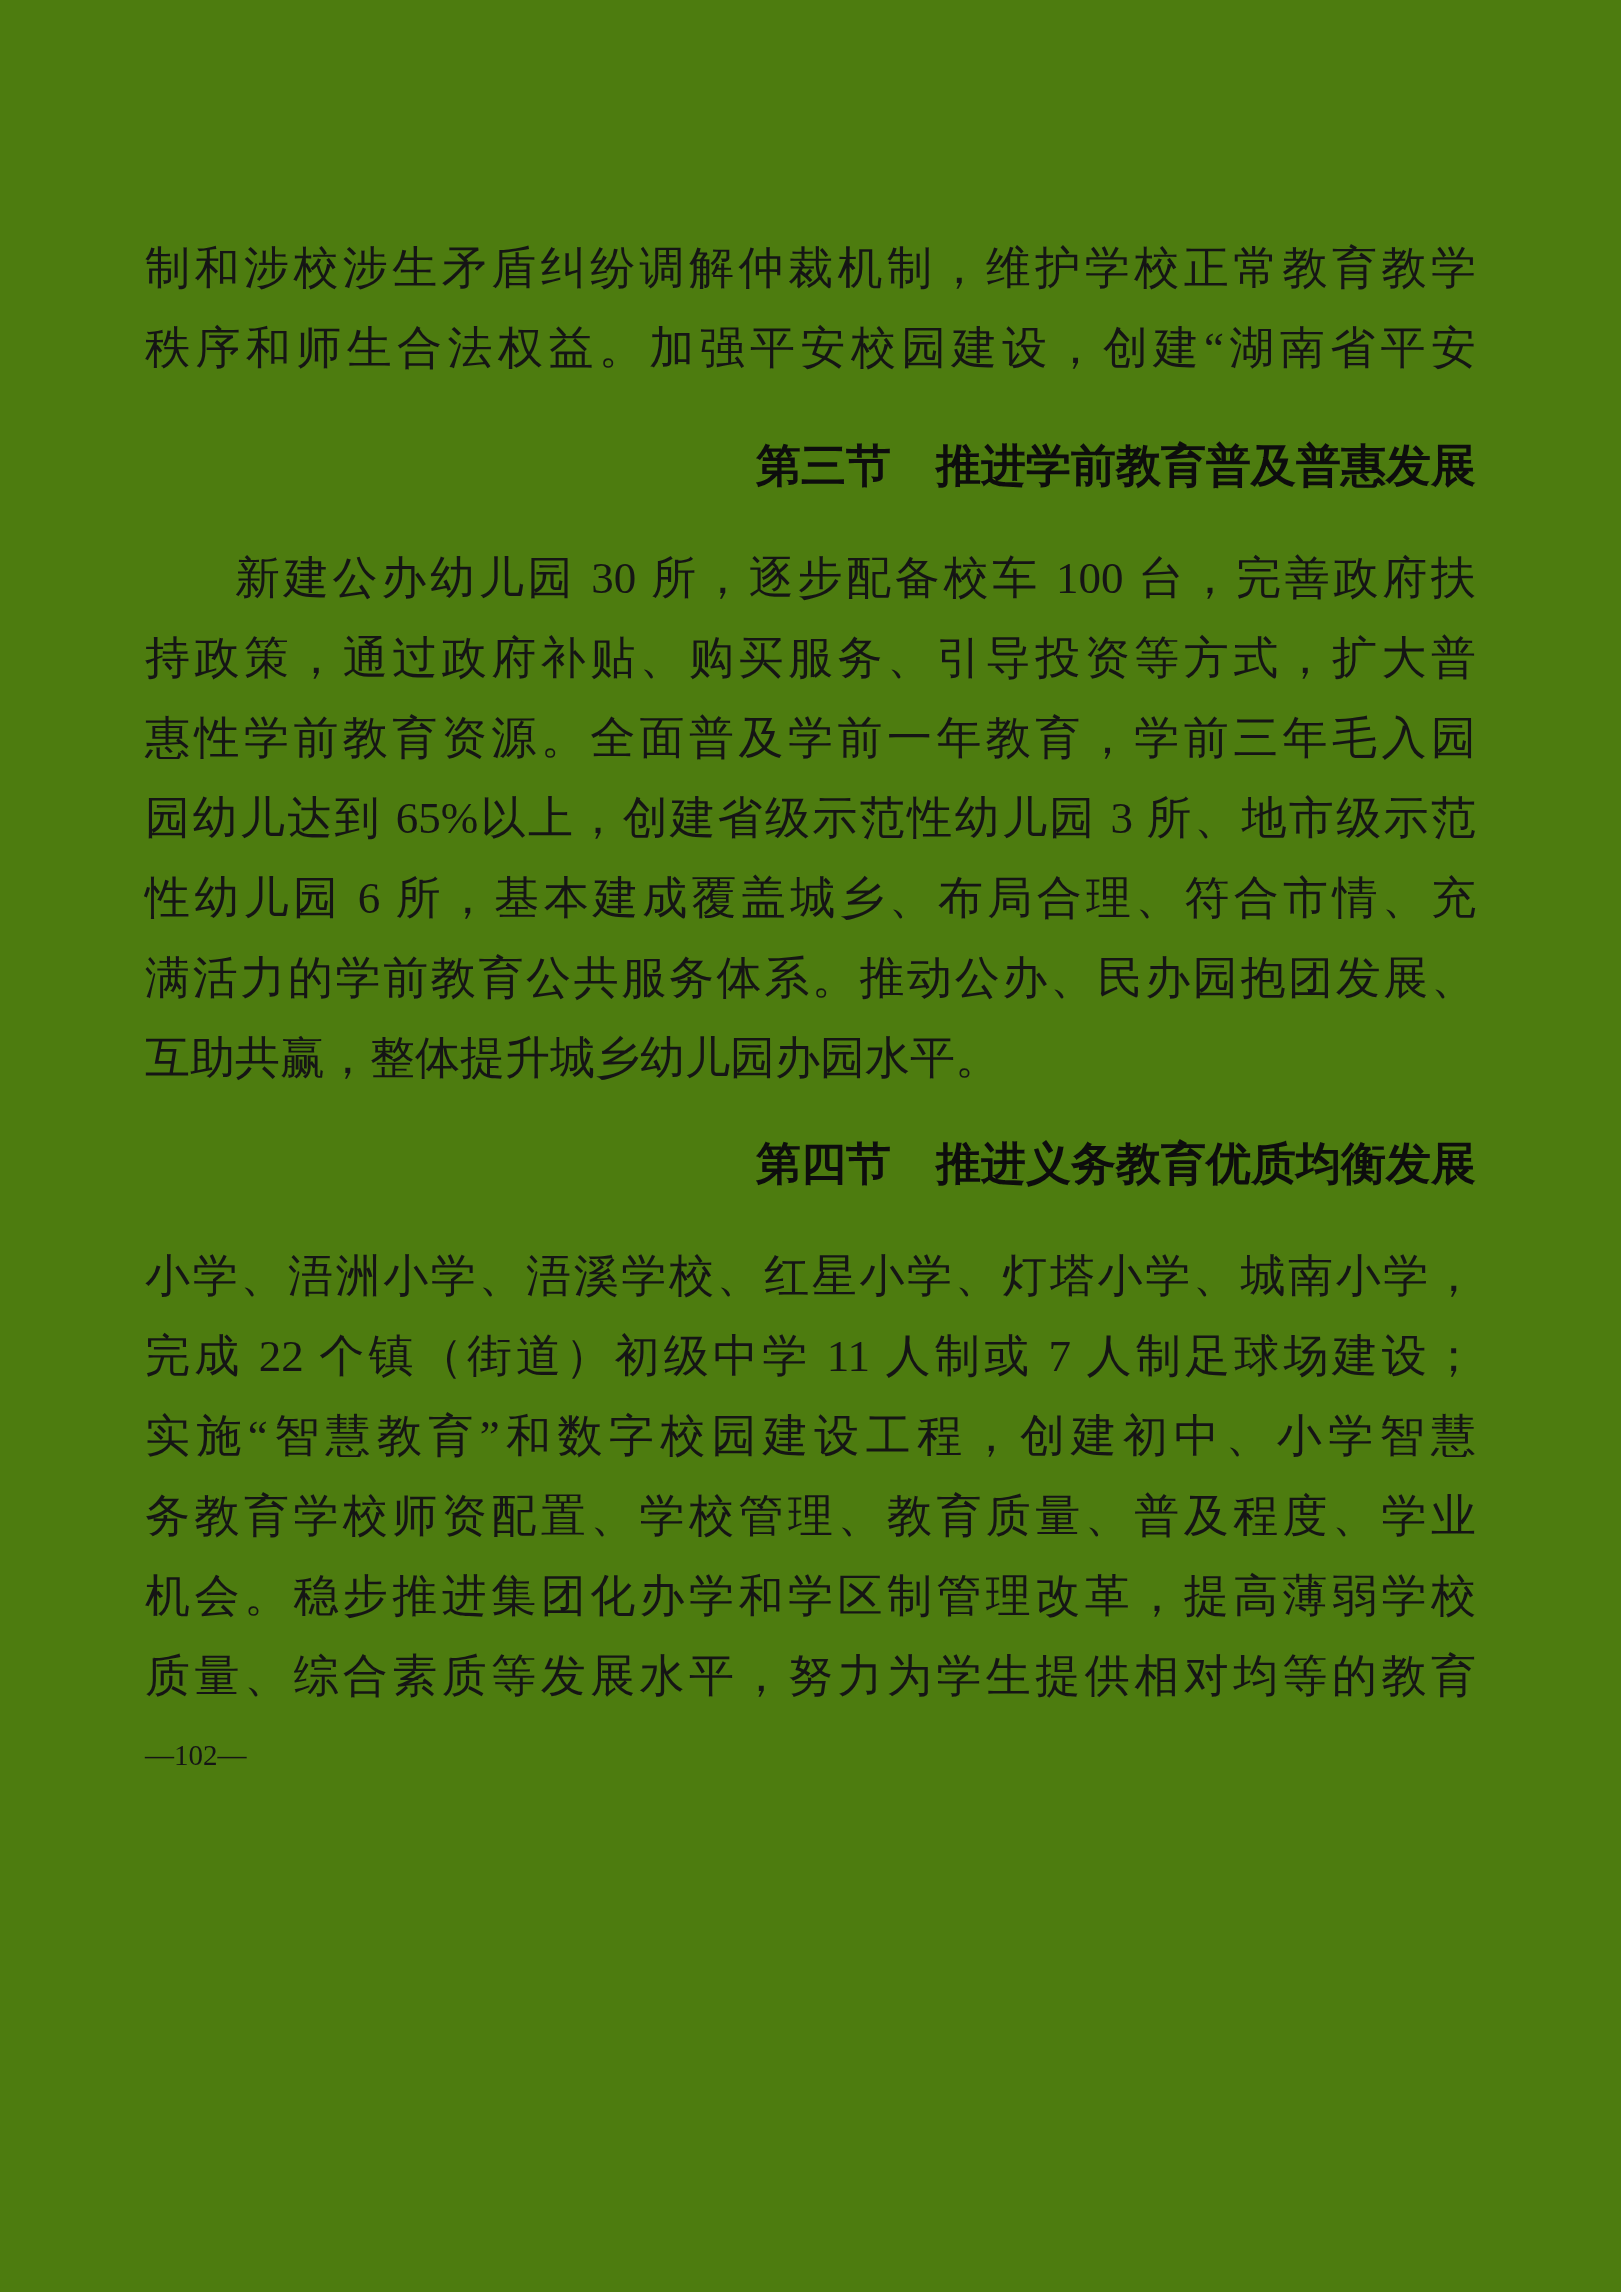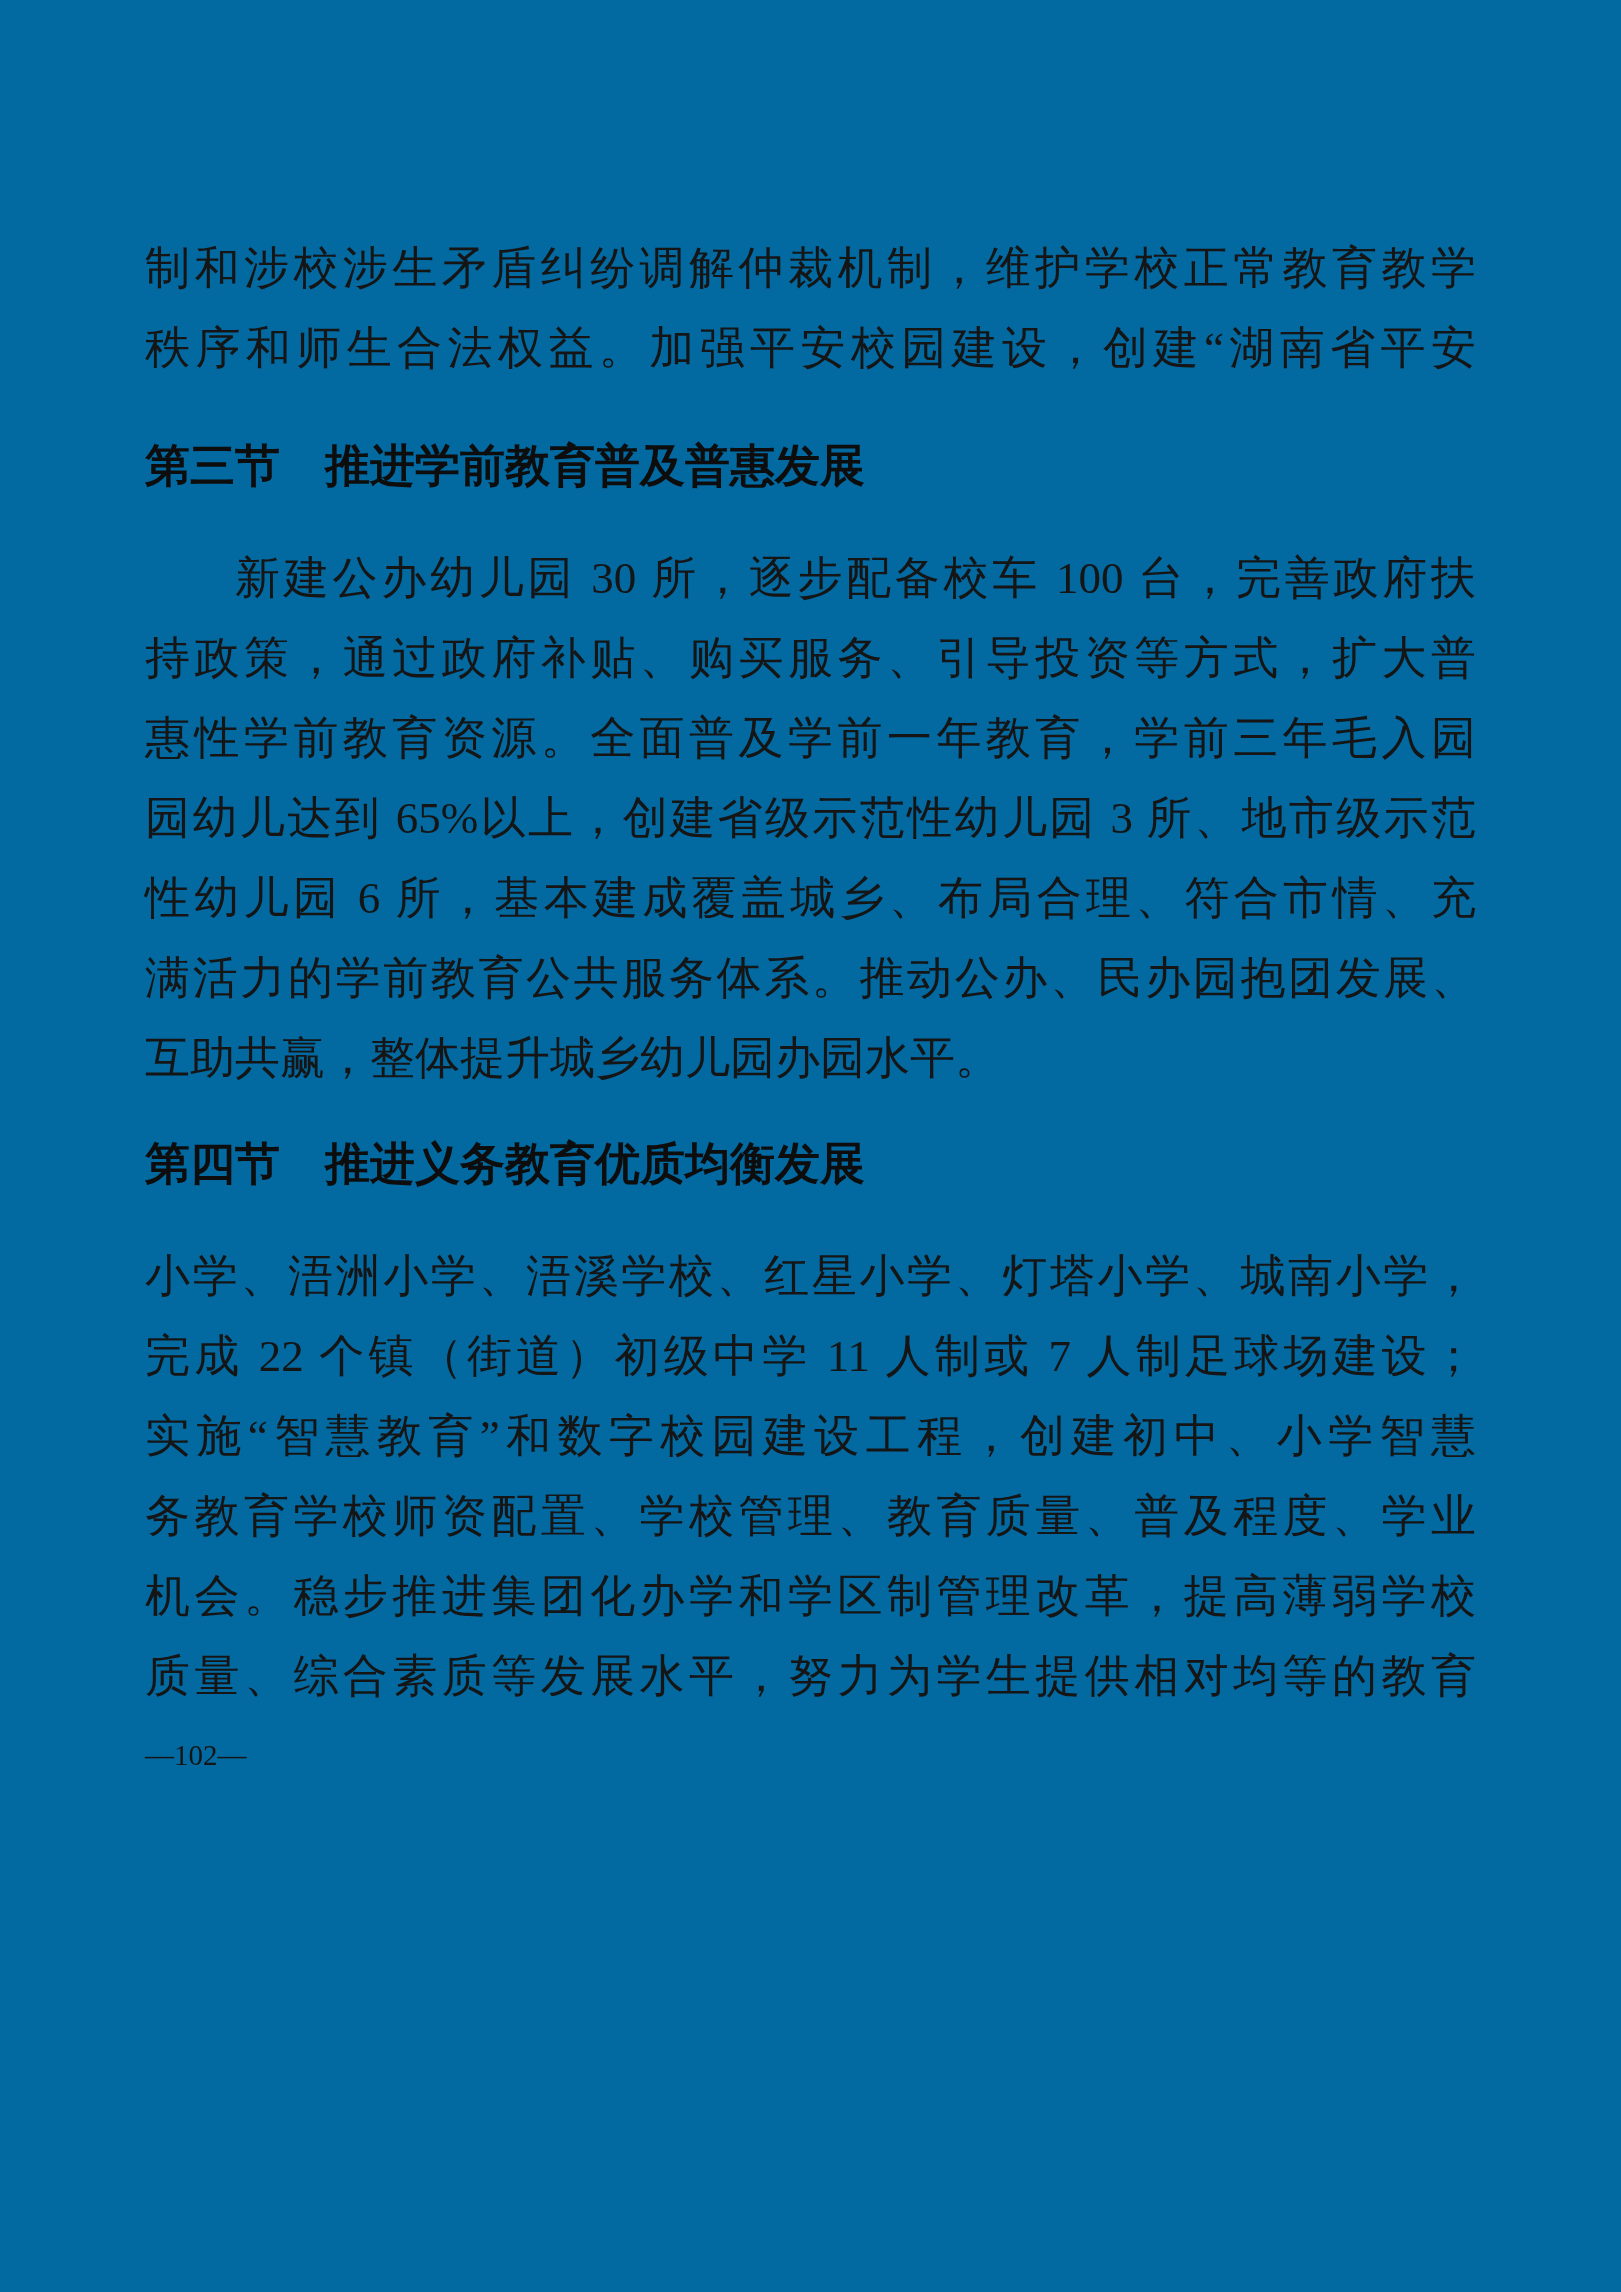--- a/index.html
+++ b/index.html
@@ -11,21 +11,21 @@
     width: 1621px;
     height: 2293px;
     overflow: hidden;
     color: #151515;
   }
   .page {
     box-sizing: border-box;
     width: 1621px;
     height: 2293px;
     padding: 228px 145px 0 145px;
-    background: #0369a1;
+    background: #4d7c0f;
   }
   .para {
     margin: 0;
   }
   .line {
     font-family: "Liberation Serif", "DejaVu Serif", serif;
     font-size: 45px;
     line-height: 80px;
     white-space: nowrap;
     color: #151515;
@@ -36,21 +36,21 @@
     text-align-last: justify;
   }
   .line.indent {
     text-indent: 2em;
   }
   .heading {
     font-family: "Liberation Sans", "DejaVu Sans", sans-serif;
     font-weight: bold;
     font-size: 45px;
     line-height: 80px;
-    text-align: left;
+    text-align: right;
     color: #0d0d0d;
     margin: 38px 0 32px 0;
   }
   .heading-2 {
     margin-top: 25.5px;
   }
   .page-number {
     font-family: "Liberation Serif", "DejaVu Serif", serif;
     font-size: 29px;
     line-height: 69px;

